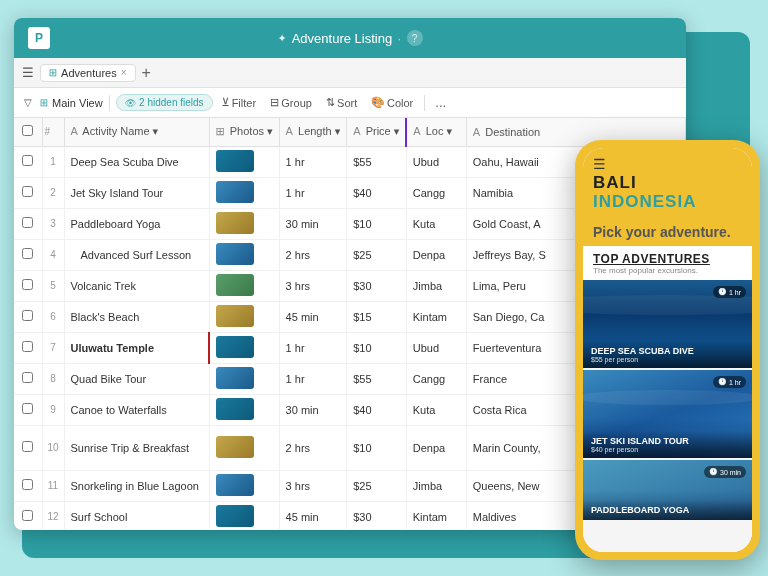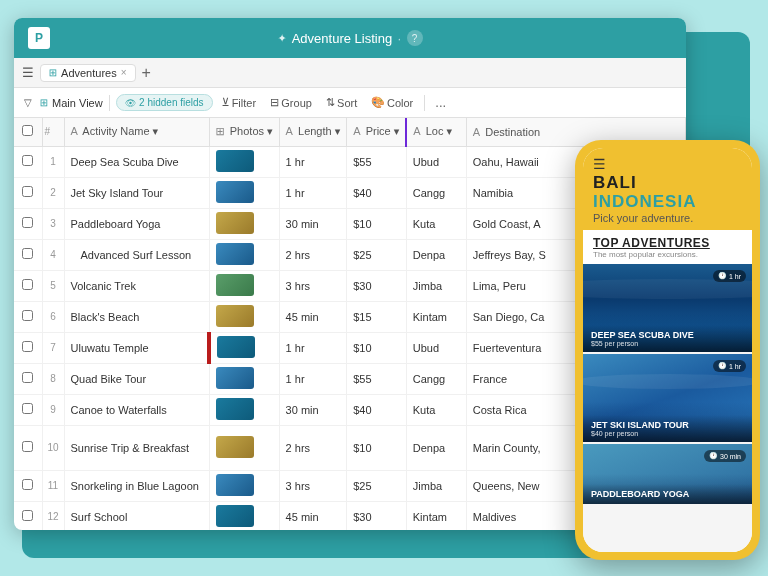--- a/index.html
+++ b/index.html
@@ -217,21 +217,21 @@
     <td style="padding:3px 6px;border-right:1px solid #f0f0f0;color:#333;font-size:11px;">45 min</td>
     <td style="padding:3px 6px;border-right:1px solid #f0f0f0;color:#333;font-size:11px;">$15</td>
     <td style="padding:3px 6px;border-right:1px solid #f0f0f0;color:#333;font-size:11px;overflow:hidden;max-width:60px;white-space:nowrap;">Kintam</td>
     <td style="padding:3px 6px;color:#333;font-size:11px;overflow:hidden;max-width:90px;white-space:nowrap;">San Diego, Ca</td>
   </tr>
             <tr style="border-bottom: 1px solid rgb(240, 240, 240);">
     <td style="padding:3px;text-align:center;border-right:1px solid #f0f0f0;">
       <input type="checkbox" style="width: 11px; height: 11px;">
     </td>
     <td style="padding:3px 2px;text-align:center;border-right:1px solid #f0f0f0;color:#999;font-size:10px;">7</td>
-    <td style="padding:3px 6px;border-right:4px solid #b91c1c;color:#333;font-size:11px;overflow:hidden;max-width:145px;white-space:nowrap;text-overflow:ellipsis;">Uluwatu Temple</td>
+    <td style="padding:3px 6px;border-right:2px solid #b91c1c;color:#333;font-size:11px;overflow:hidden;max-width:145px;white-space:nowrap;text-overflow:ellipsis;font-weight:bold;">Uluwatu Temple</td>
     <td style="padding:3px 6px;border-right:1px solid #f0f0f0;">
       <div style="width:38px;height:22px;border-radius:3px;background:linear-gradient(135deg,#1a7a9e,#0d5a7a);display:inline-block;"></div>
     </td>
     <td style="padding:3px 6px;border-right:1px solid #f0f0f0;color:#333;font-size:11px;">1 hr</td>
     <td style="padding:3px 6px;border-right:1px solid #f0f0f0;color:#333;font-size:11px;">$10</td>
     <td style="padding:3px 6px;border-right:1px solid #f0f0f0;color:#333;font-size:11px;overflow:hidden;max-width:60px;white-space:nowrap;">Ubud</td>
     <td style="padding:3px 6px;color:#333;font-size:11px;overflow:hidden;max-width:90px;white-space:nowrap;">Fuerteventura</td>
   </tr>
             <tr style="border-bottom: 1px solid rgb(240, 240, 240);">
     <td style="padding:3px;text-align:center;border-right:1px solid #f0f0f0;">
@@ -328,21 +328,21 @@
   <div style="width:185px;height:420px;background:#f0c030;border-radius:26px;padding:8px;box-shadow:0 8px 30px rgba(0,0,0,0.35);">
     <div style="width:100%;height:100%;background:white;border-radius:20px;overflow:hidden;display:flex;flex-direction:column;">
 
       <div style="background:#f0c030;padding:8px 10px 6px;flex-shrink:0;">
         <div style="font-size:14px;color:#333;margin-bottom:2px;">☰</div>
         <div style="font-size:17px;font-weight:900;color:#222;line-height:1.1;letter-spacing:1px;">
           <span style="color:#222;">BALI</span>
           <span> </span>
           <span style="color:#2d9fa3;">INDONESIA</span>
         </div>
-        <div style="font-size:11px;color:#555;margin-top:1px;">Pick your adventure.</div>
+        <div style="font-size:14px;color:#555;margin-top:13px;font-weight:bold;">Pick your adventure.</div>
       </div>
 
       <div style="flex:1;overflow:hidden;background:#f5f5f5;display:flex;flex-direction:column;">
         <div style="background:white;padding:6px 10px 0;">
           <div style="font-size:12px;font-weight:800;color:#222;text-transform:uppercase;letter-spacing:0.5px;text-decoration:underline;">TOP ADVENTURES</div>
           <div style="font-size:8px;color:#888;padding-bottom:5px;">The most popular excursions.</div>
         </div>
 
         <div style="position:relative;cursor:pointer;margin-bottom:2px;">
           <div style="width:100%;height:88px;background:linear-gradient(180deg,#1a5a8e 0%,#0a3a6e 40%,#1a6aae 100%);position:relative;overflow:hidden;">

